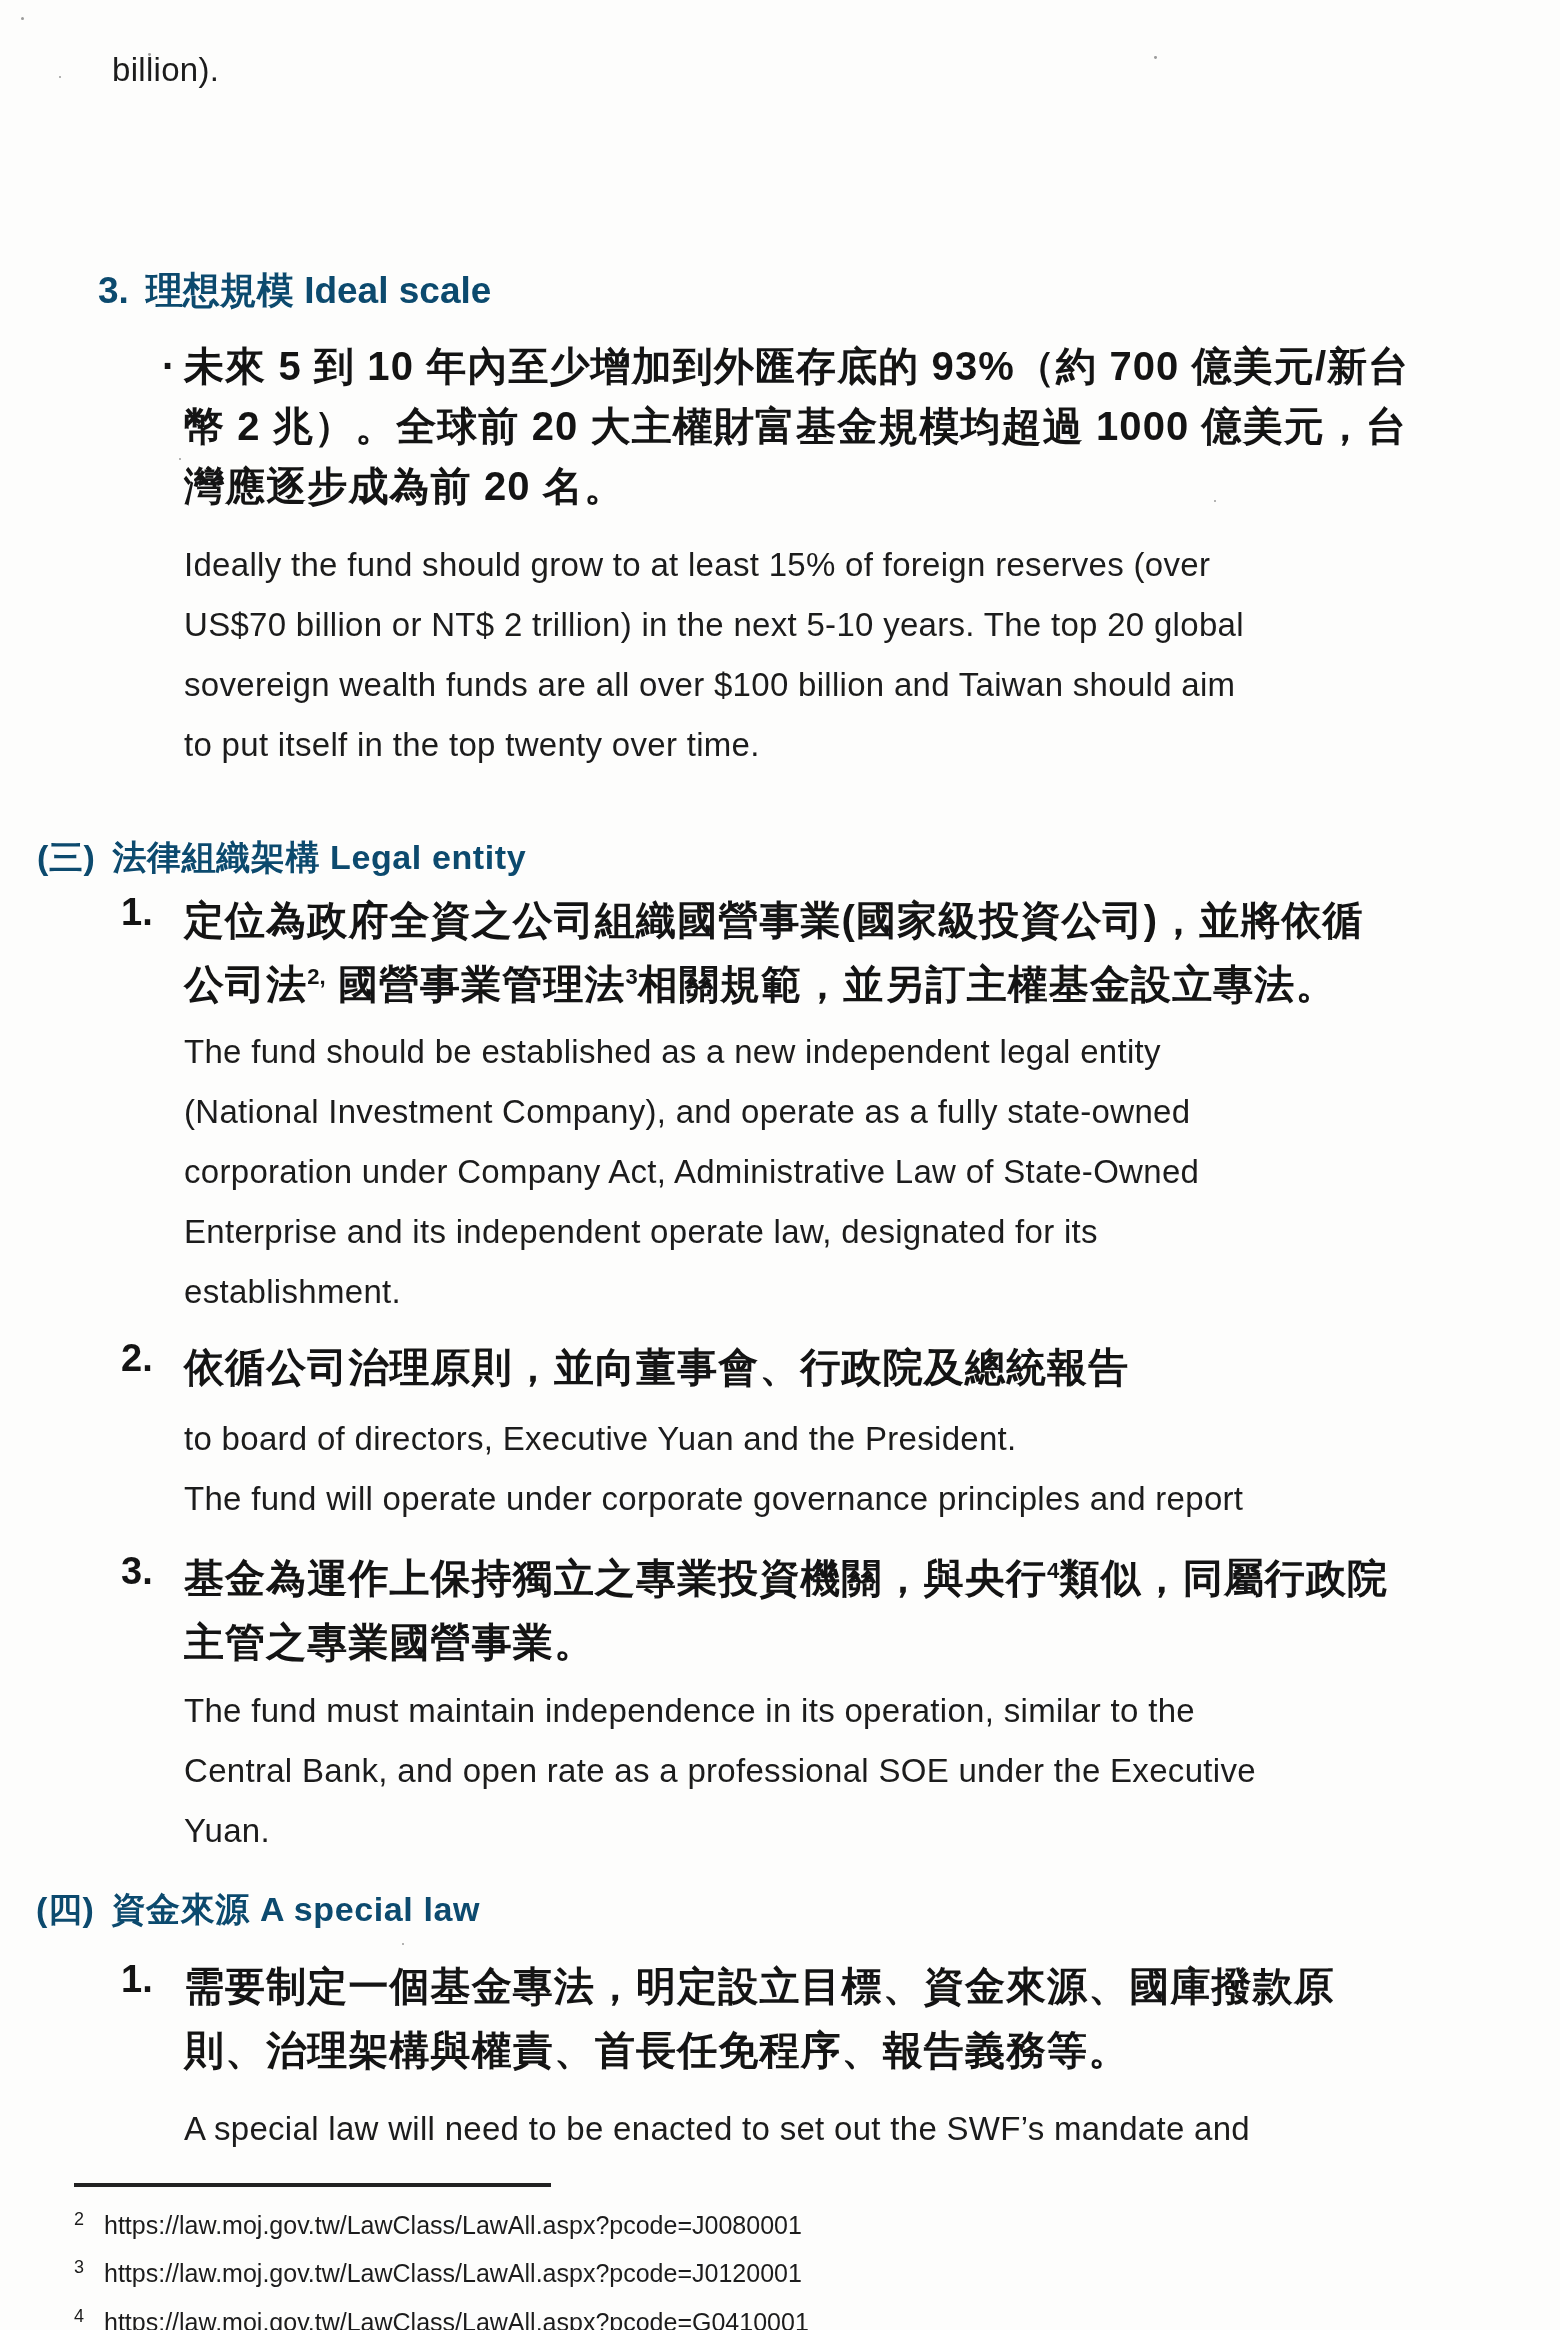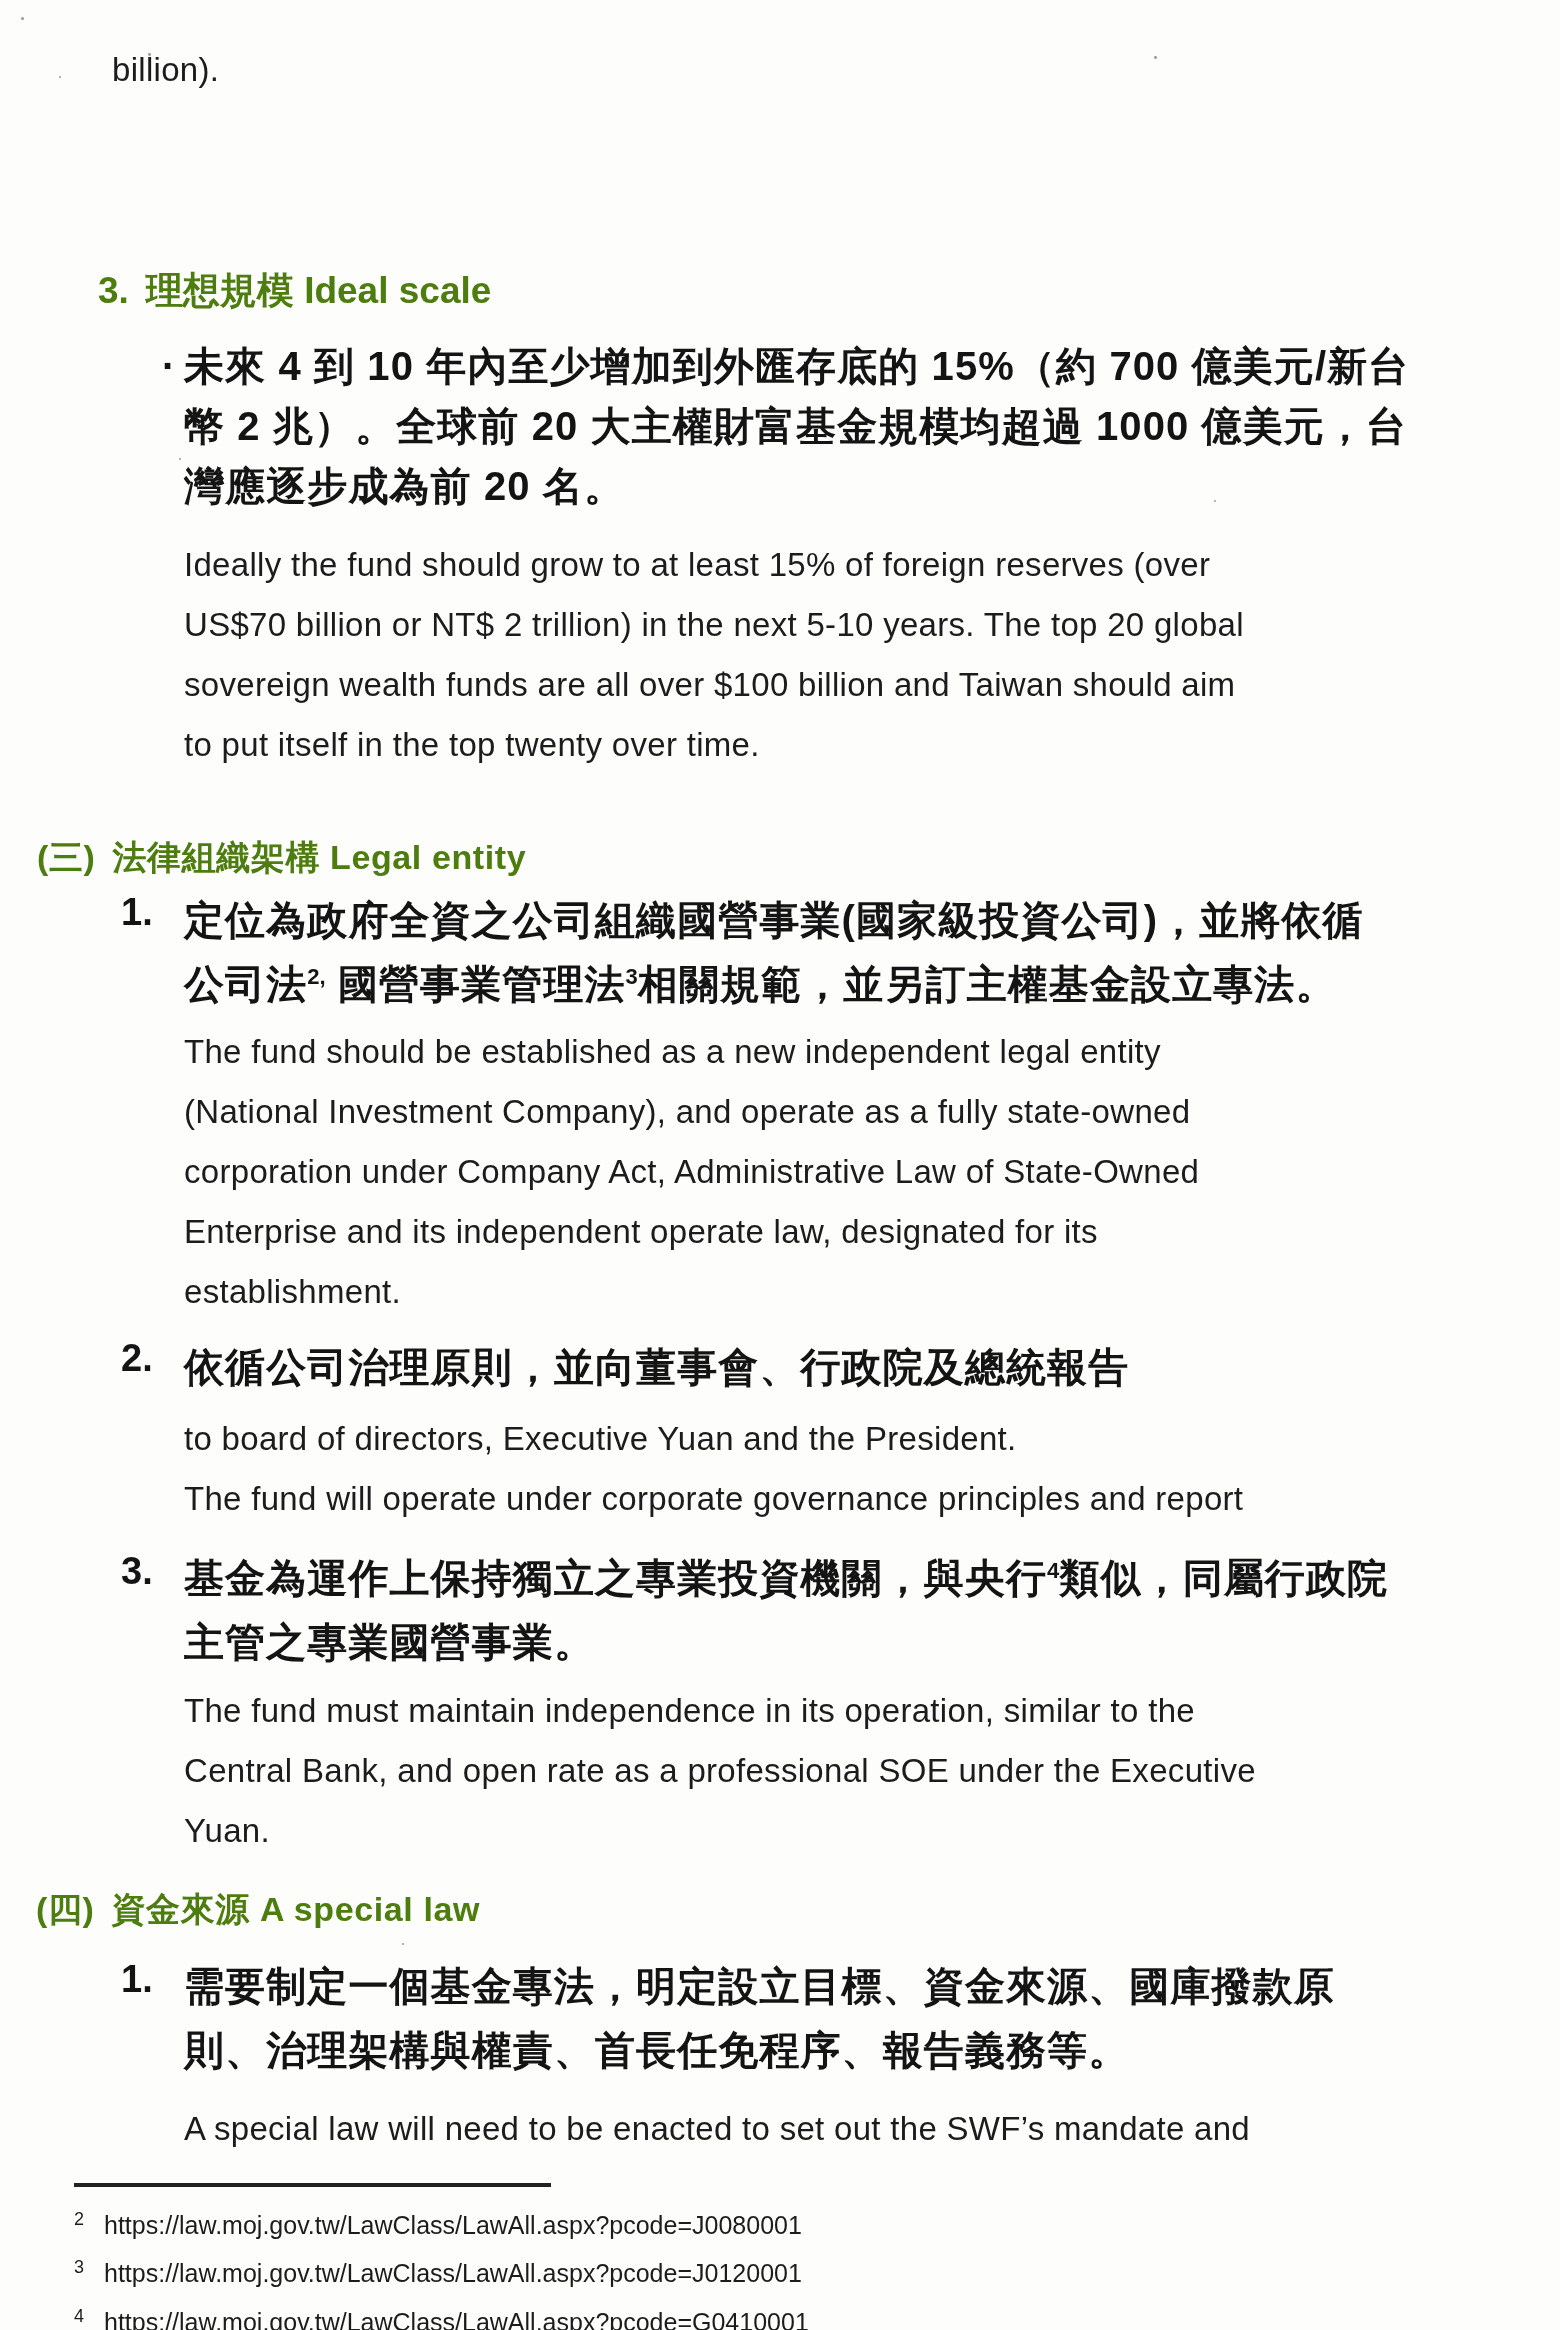--- a/index.html
+++ b/index.html
@@ -19,21 +19,21 @@
 
   
   .zh { font-weight:700; font-size:40px; letter-spacing:1.1px; color:#141414; }
   .zh-lines { line-height:60px; white-space:nowrap; }
   .zh-lines-wide { line-height:64px; white-space:nowrap; }
   .zh sup, .zh-lines sup, .zh-lines-wide sup {
     font-size:55%; letter-spacing:0; vertical-align:super; line-height:0;
   }
 
   
-  .heading { font-weight:700; white-space:nowrap; color:#4d7c0f; }
+  .heading { font-weight:700; white-space:nowrap; color:#0c4a6e; }
   .heading .h-num { margin-right:17px; }
   .h-lv2 { font-size:37px; }
   .h-lv1 { font-size:34px; letter-spacing:0.6px; }
 
   
   .item-num { font-weight:700; font-size:38px; color:#141414; }
 
   .bullet-dot { font-weight:700; font-size:40px; line-height:60px; color:#141414; }
 
   
@@ -61,21 +61,21 @@
 
   <div class="abs en" style="left:112px;top:51px;">billion).</div>
 
   <div class="abs heading h-lv2" style="left:98px;top:266px;">
     <span class="h-num">3.</span><span>理想規模 Ideal scale</span>
   </div>
 
   <div class="abs bullet-dot" style="left:162px;top:336px;">·</div>
 
   <div class="abs zh zh-lines" style="left:184px;top:336px;">
-    <div>未來 4 到 10 年內至少增加到外匯存底的 15%（約 700 億美元/新台</div>
+    <div>未來 5 到 10 年內至少增加到外匯存底的 93%（約 700 億美元/新台</div>
     <div>幣 2 兆）。全球前 20 大主權財富基金規模均超過 1000 億美元，台</div>
     <div>灣應逐步成為前 20 名。</div>
   </div>
 
   <div class="abs en en-lines" style="left:184px;top:535px;">
     <div>Ideally the fund should grow to at least 15% of foreign reserves (over</div>
     <div>US$70 billion or NT$ 2 trillion) in the next 5-10 years. The top 20 global</div>
     <div>sovereign wealth funds are all over $100 billion and Taiwan should aim</div>
     <div>to put itself in the top twenty over time.</div>
   </div>

